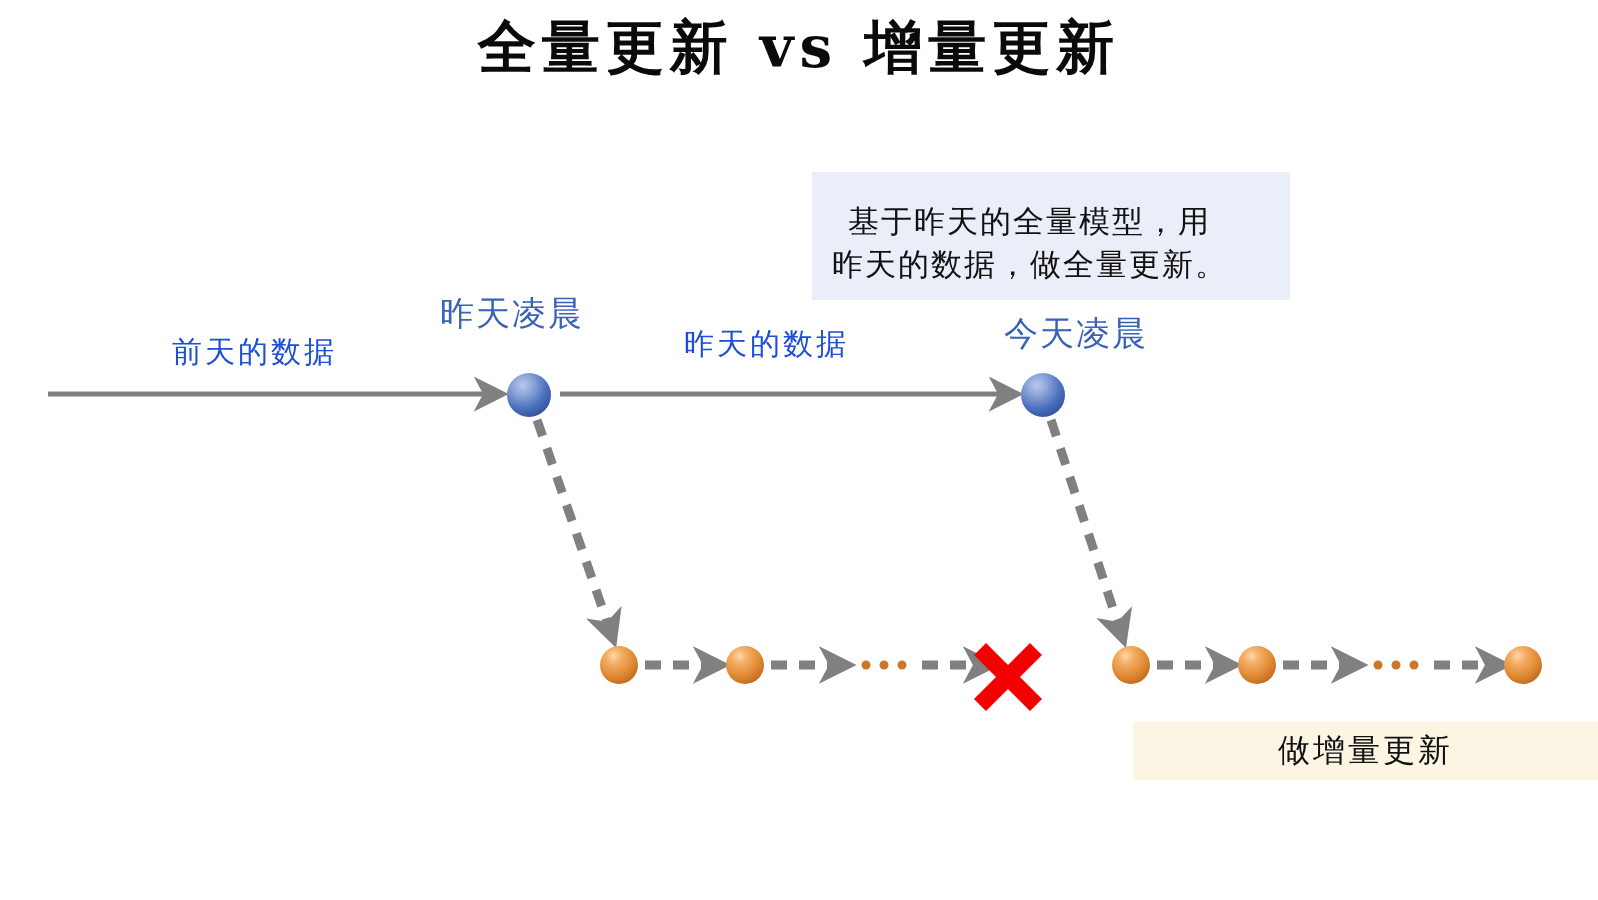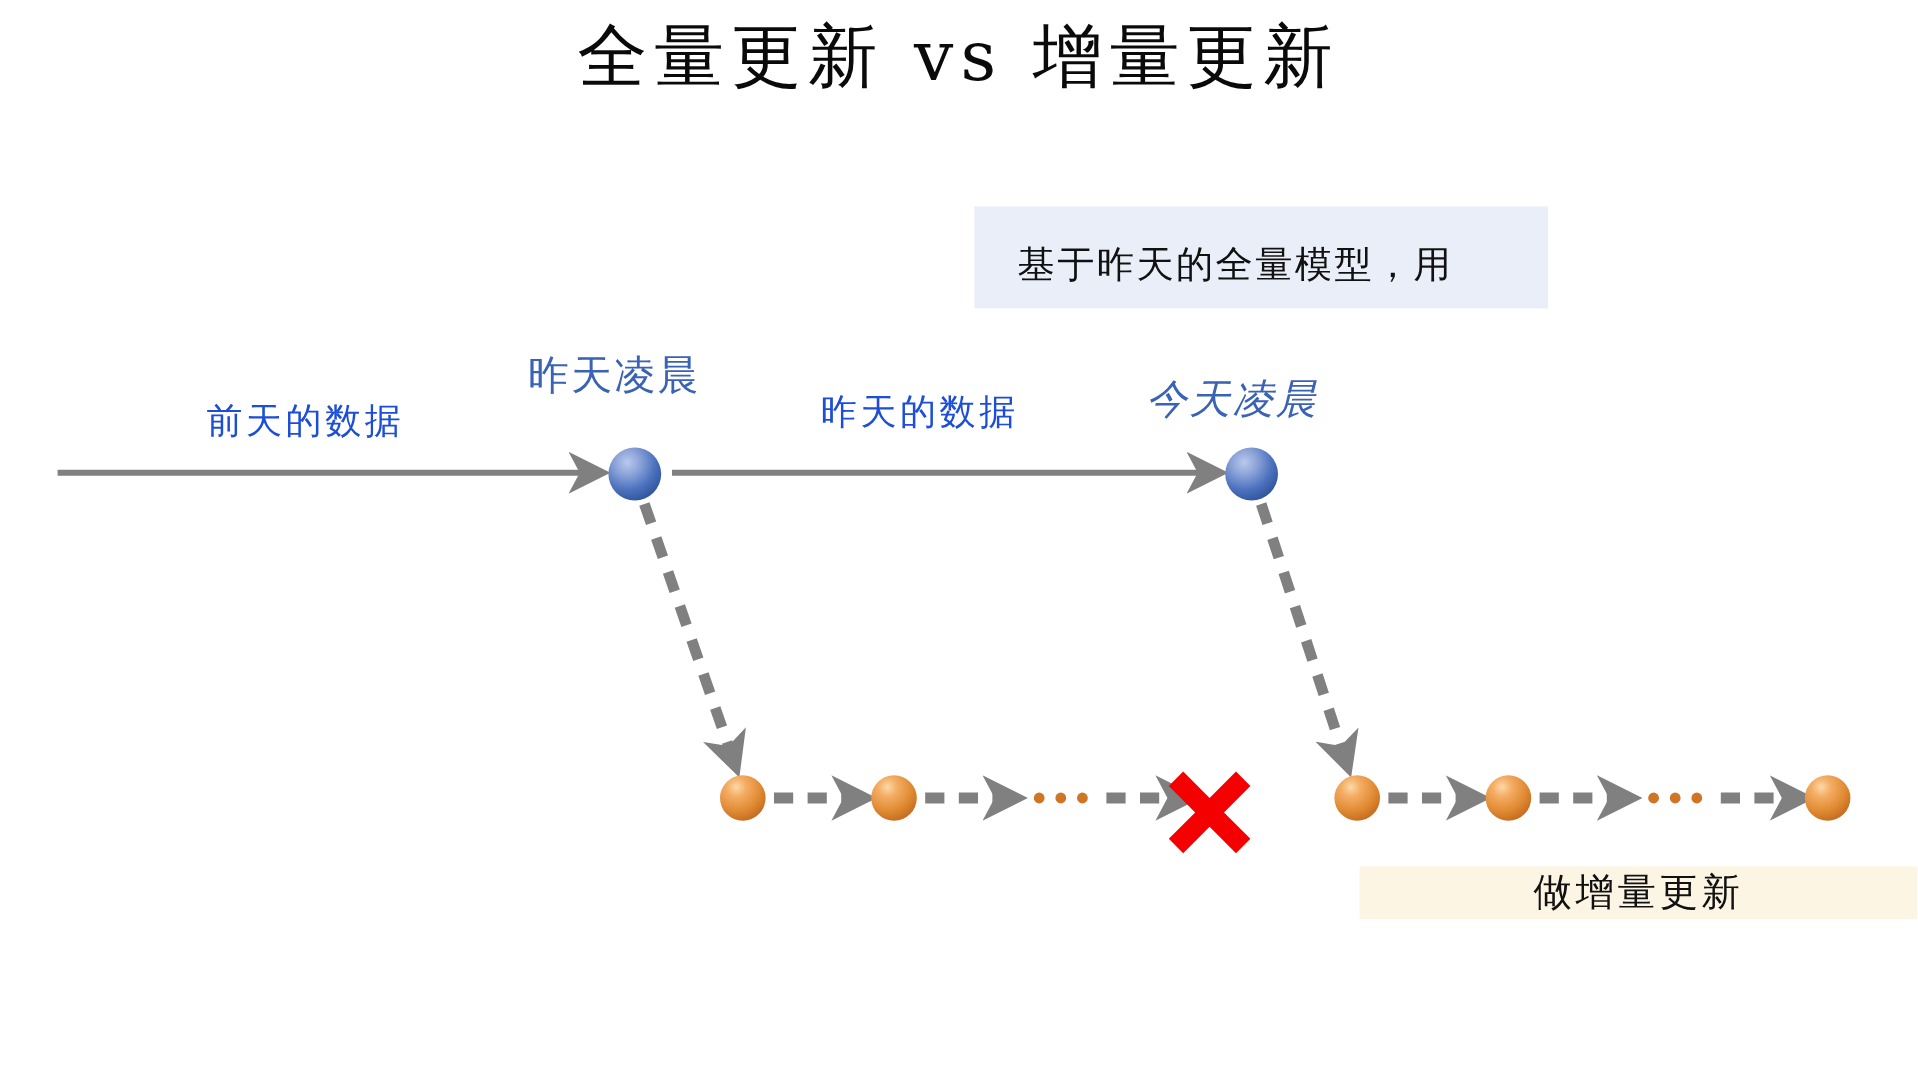--- a/index.html
+++ b/index.html
@@ -32,21 +32,21 @@
     white-space: pre;
     line-height: 1.0;
   }
 
   
   #page-title {
     left: 0; top: 18px;
     width: 1598px;
     text-align: center;
     font-size: 58px;
-    font-weight: normal;
+    font-weight: bold;
     color: #0a0a0a;
     letter-spacing: 6px;
     font-family: "DejaVu Serif", "Liberation Serif", serif;
   }
 
   
   #callout-full {
     position: absolute;
     left: 812px; top: 172px;
     width: 478px;
@@ -62,21 +62,21 @@
     white-space: pre;
     font-family: "DejaVu Serif", "Liberation Serif", serif;
   }
   #callout-full .line.indent { text-indent: 16px; }
 
   
   #callout-incremental {
     position: absolute;
     left: 1133px; top: 722px;
     width: 465px;
-    height: 44px;
+    height: 58px;
     background: #fdf5e4;
     display: flex;
     align-items: center;
     justify-content: center;
     box-sizing: border-box;
   }
   #callout-incremental .line {
     font-size: 32px;
     color: #111111;
     letter-spacing: 3px;
@@ -94,21 +94,21 @@
   #label-seg-1 { left: 172px; top: 339px; }
   #label-seg-2 { left: 684px; top: 331px; }
 
   
   .node-label {
     font-size: 34px;
     color: #3a62b5;
     letter-spacing: 2px;
   }
   #label-node-yesterday { left: 440px; top: 296px; }
-  #label-node-today     { left: 955px; top: 316px; font-style: italic; }
+  #label-node-today     { left: 1004px; top: 316px; }
 </style>
 </head>
 <body>
 
 <div id="stage">
 
   <svg id="svg-layer" viewBox="0 0 1598 900">
     <defs>
       <radialGradient id="blueSphere" cx="36%" cy="28%" r="74%">
         <stop offset="0%" stop-color="#b9c9ec"></stop>
@@ -193,20 +193,21 @@
       <line x1="1434" y1="665" x2="1500" y2="665" stroke="#808080" stroke-width="9" stroke-dasharray="16 12" marker-end="url(#arrowGrayDash)"></line>
 
       <circle cx="1523" cy="665" r="19" fill="url(#orangeSphere)"></circle>
     </g>
   </svg>
 
   <div class="txt" id="page-title">全量更新 vs 增量更新</div>
 
   <div id="callout-full">
     <div class="line indent">基于昨天的全量模型，用</div>
+    <div class="line">昨天的数据，做全量更新。</div>
   </div>
 
   <div class="txt seg-label" id="label-seg-1">前天的数据</div>
 
   <div class="txt seg-label" id="label-seg-2">昨天的数据</div>
 
   <div class="txt node-label" id="label-node-yesterday">昨天凌晨</div>
 
   <div class="txt node-label" id="label-node-today">今天凌晨</div>
 

